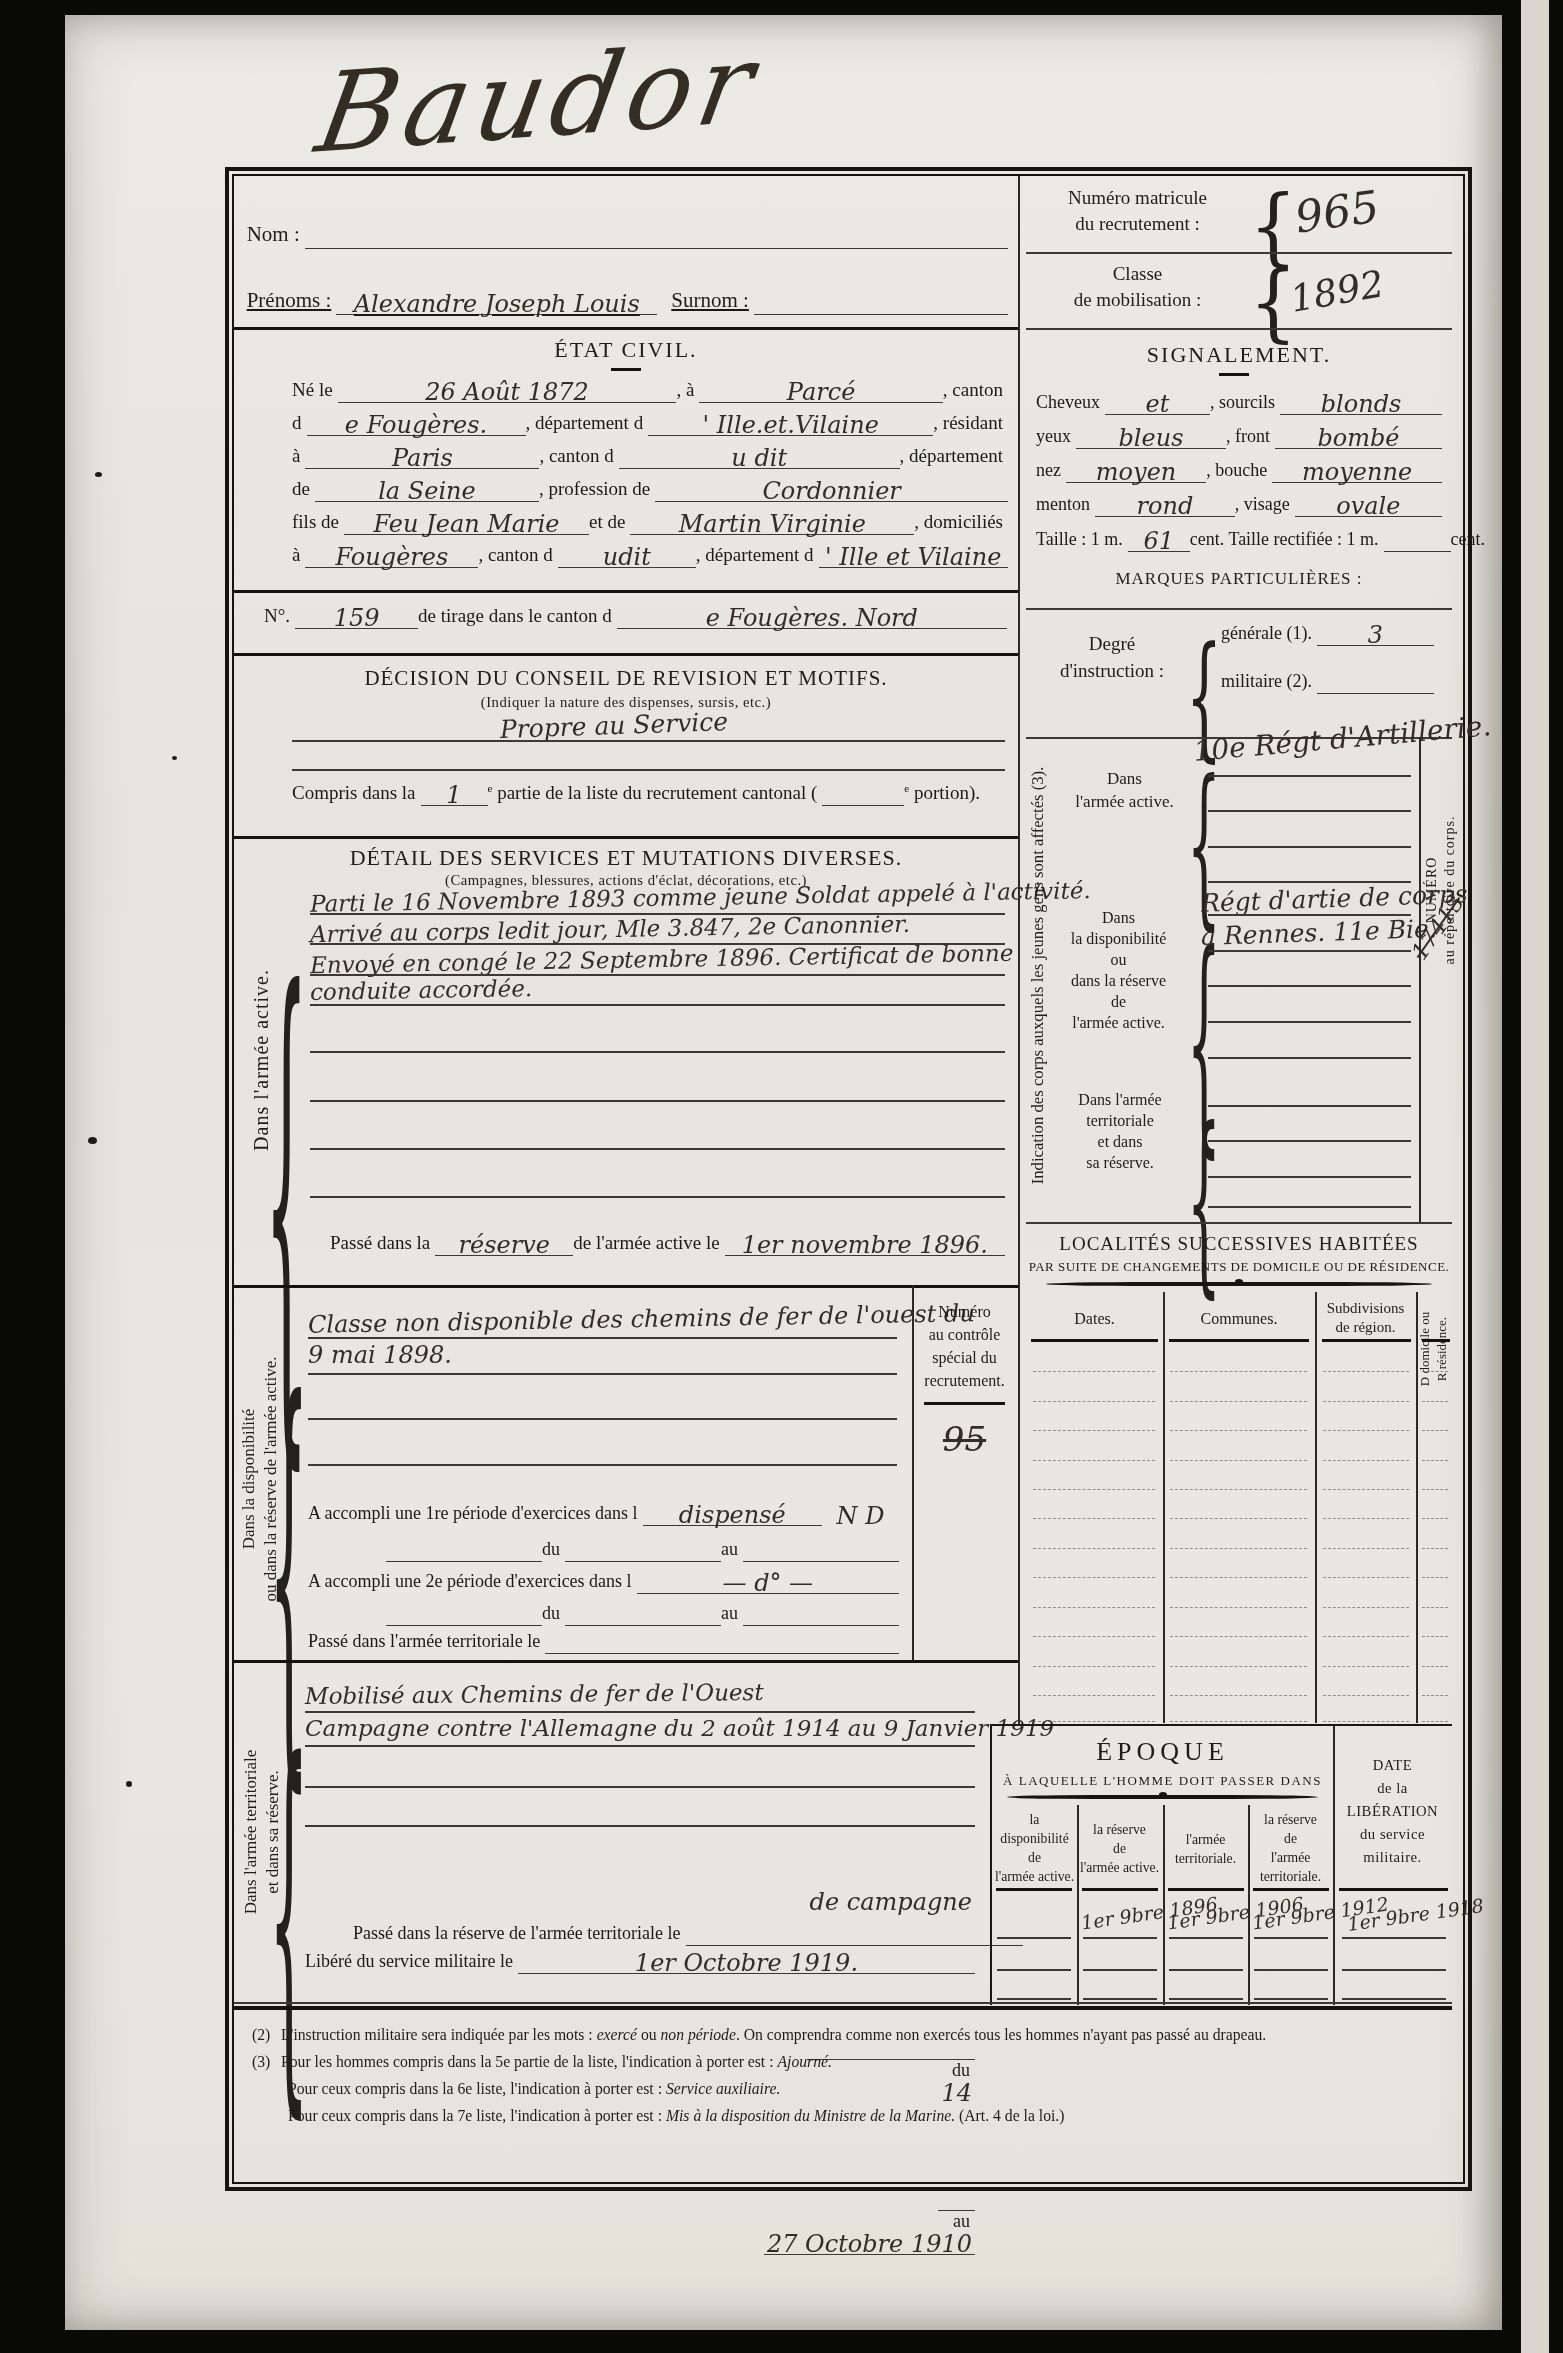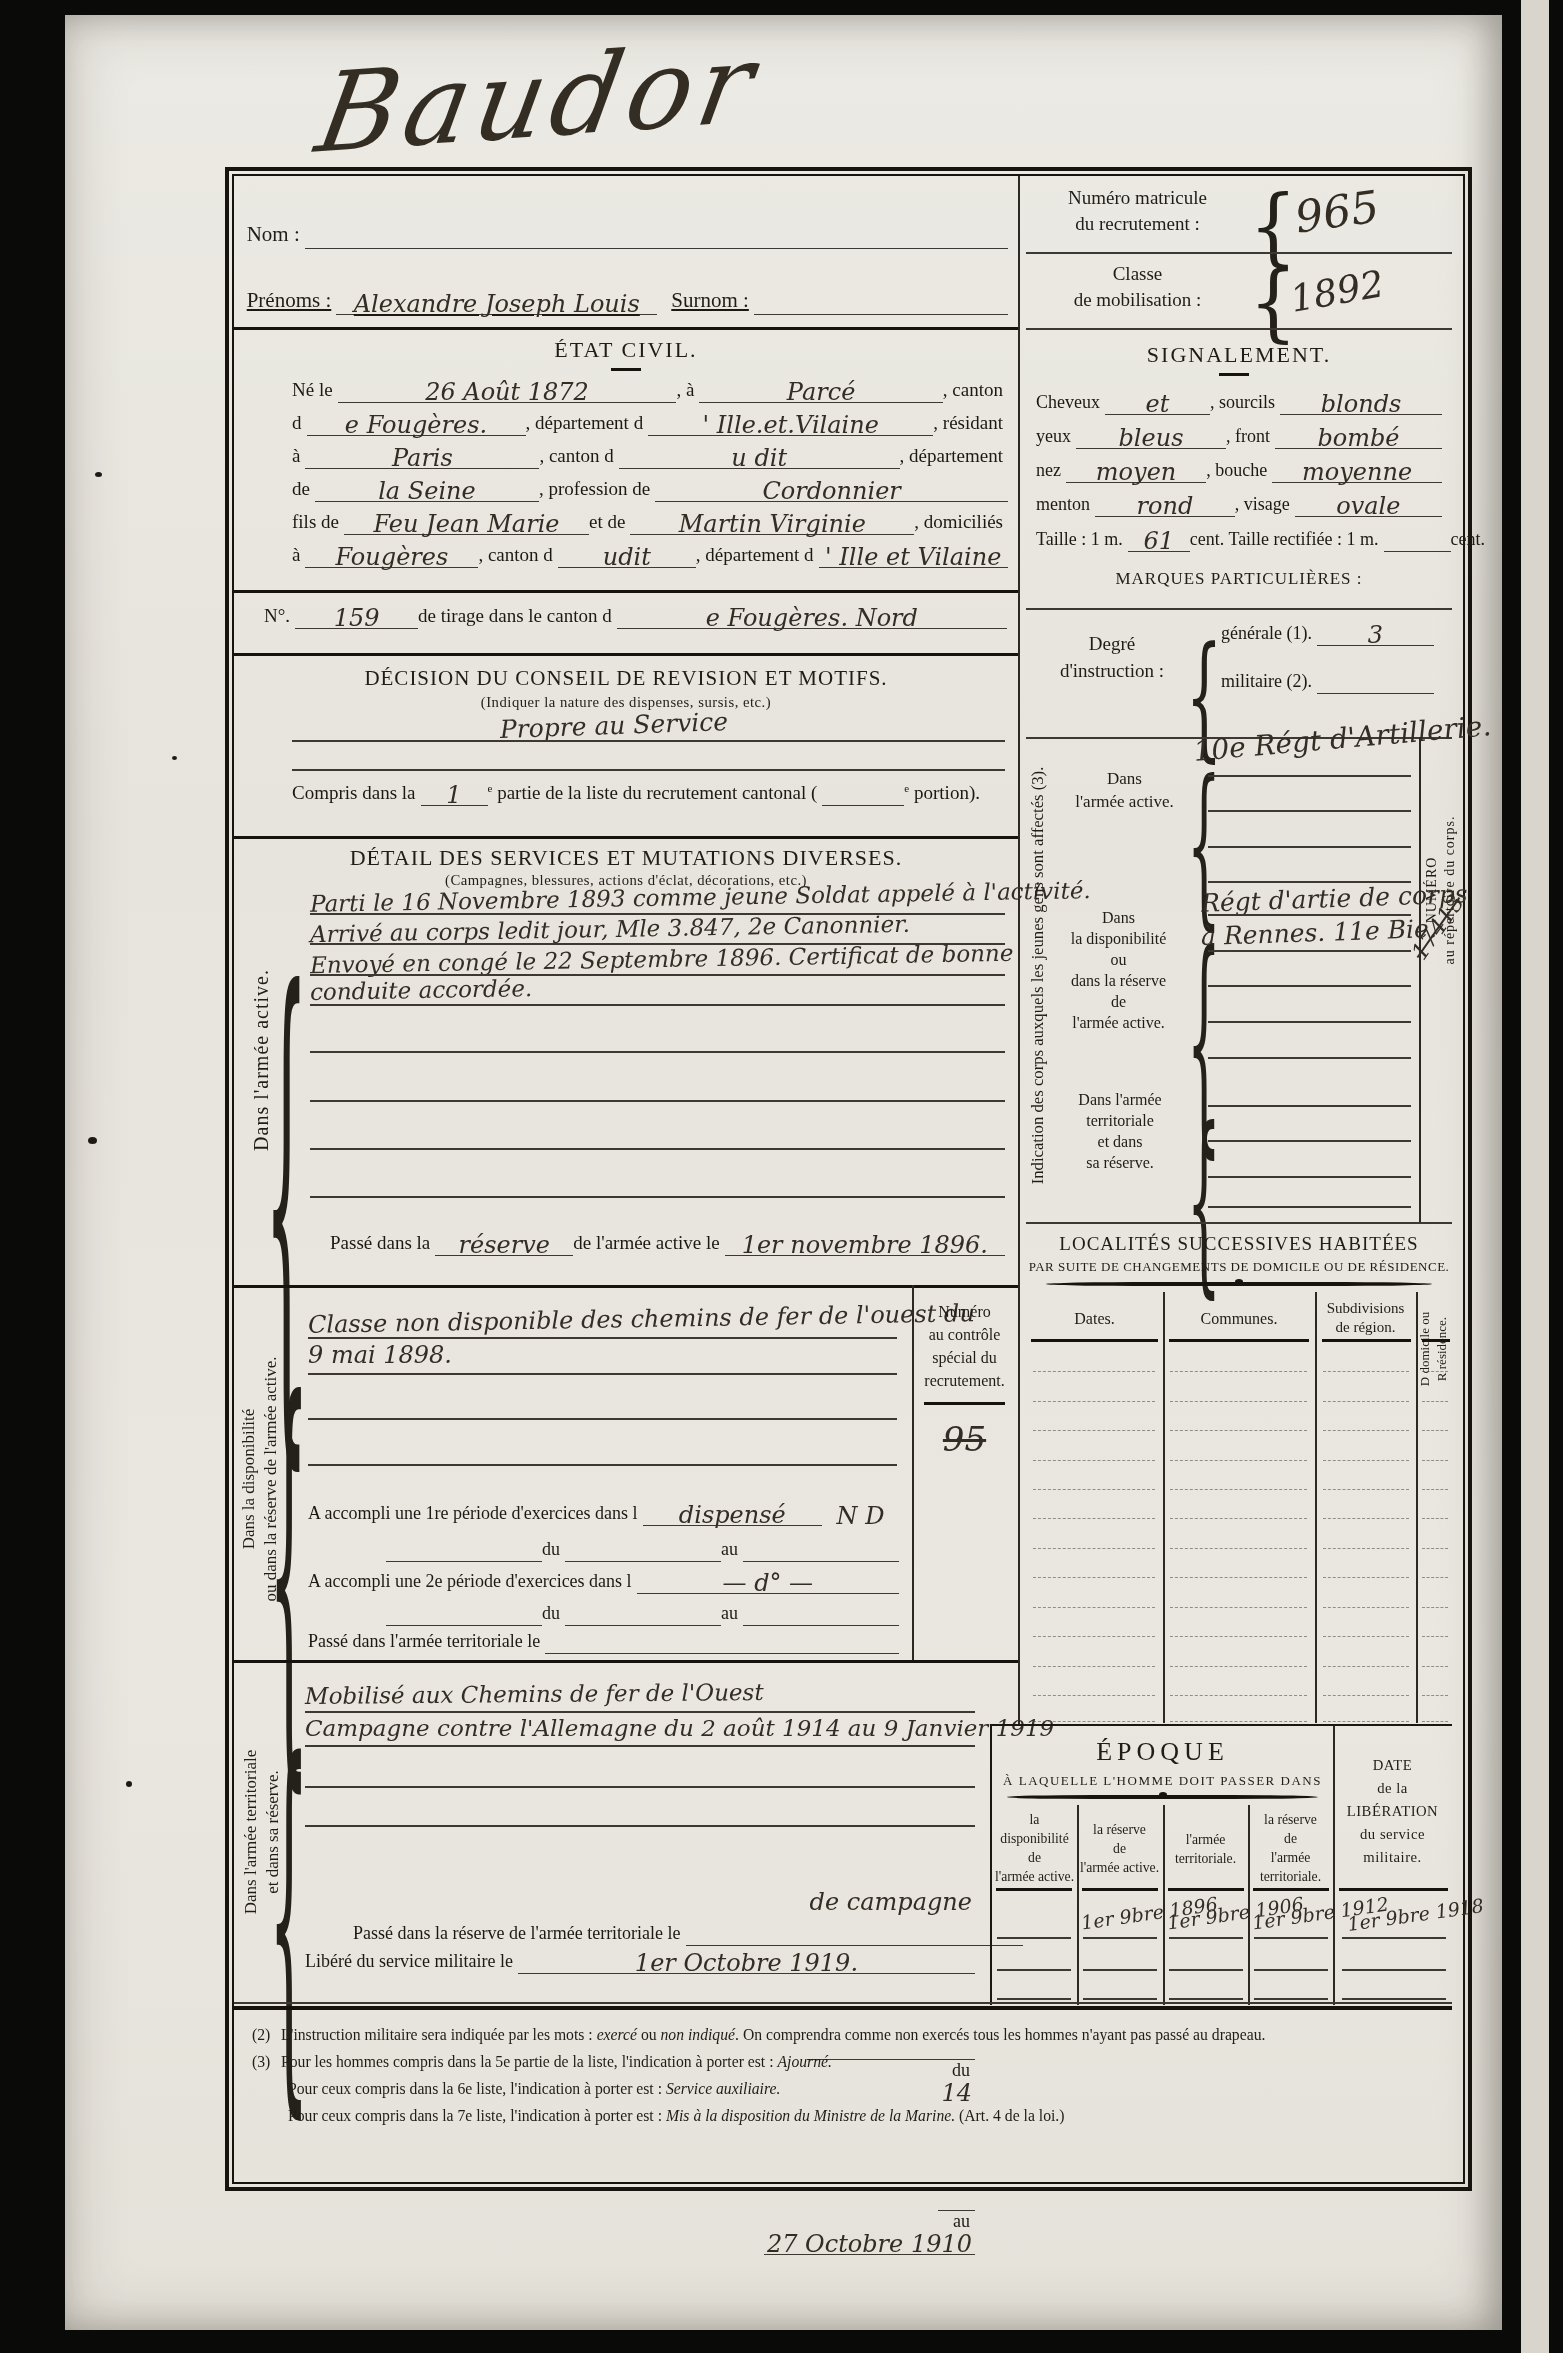--- a/index.html
+++ b/index.html
@@ -477,21 +477,21 @@
           <div class="rule" style="left:91px;top:272px;width:74px;"></div>
           <div class="rule" style="left:177px;top:272px;width:74px;"></div>
           <div class="rule" style="left:262px;top:272px;width:74px;"></div>
           <div class="rule" style="left:350px;top:272px;width:104px;"></div>
         </div>
 
         <div class="rule" style="left:0;top:1826px;width:1218px;"></div>
         <div class="rule thick" style="left:0;top:1830px;width:1218px;height:4px;"></div>
 
         <div class="abs printed" style="left:18px;top:1845px;width:1182px;">
-          <div class="fn"><span class="fnm">(2)</span><span>L'instruction militaire sera indiquée par les mots : </span><i>exercé</i><span> ou </span><i>non indiqué</i><span>. On comprendra comme non exercés tous les hommes n'ayant pas passé au drapeau.</span></div>
+          <div class="fn"><span class="fnm">(2)</span><span>L'instruction militaire sera indiquée par les mots : </span><i>exercé</i><span> ou </span><i>non période</i><span>. On comprendra comme non exercés tous les hommes n'ayant pas passé au drapeau.</span></div>
           <div class="fn"><span class="fnm">(3)</span><span>Pour les hommes compris dans la 5e partie de la liste, l'indication à porter est : </span><i>Ajourné.</i></div>
           <div class="fn" style="padding-left:36px;text-indent:0;"><span>Pour ceux compris dans la 6e liste, l'indication à porter est : </span><i>Service auxiliaire.</i></div>
           <div class="fn" style="padding-left:36px;text-indent:0;"><span>Pour ceux compris dans la 7e liste, l'indication à porter est : </span><i>Mis à la disposition du Ministre de la Marine.</i><span> (Art. 4 de la loi.)</span></div>
         </div>
 
       </div>
     </div>
   </div>
 </div>
 

